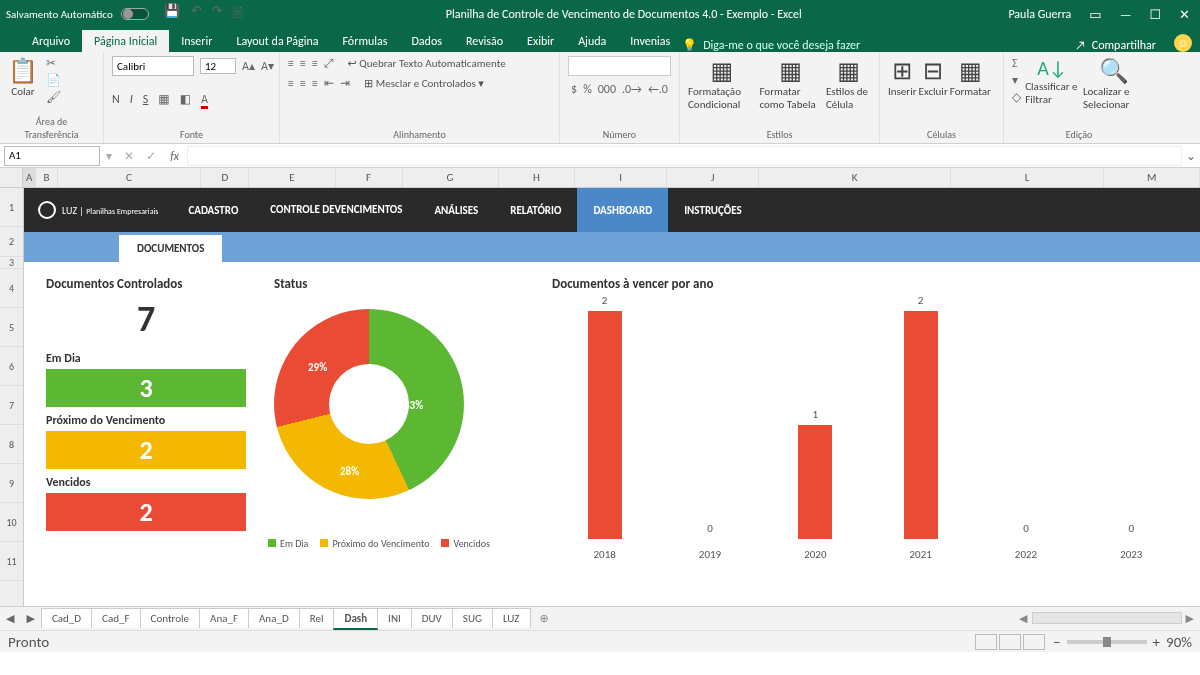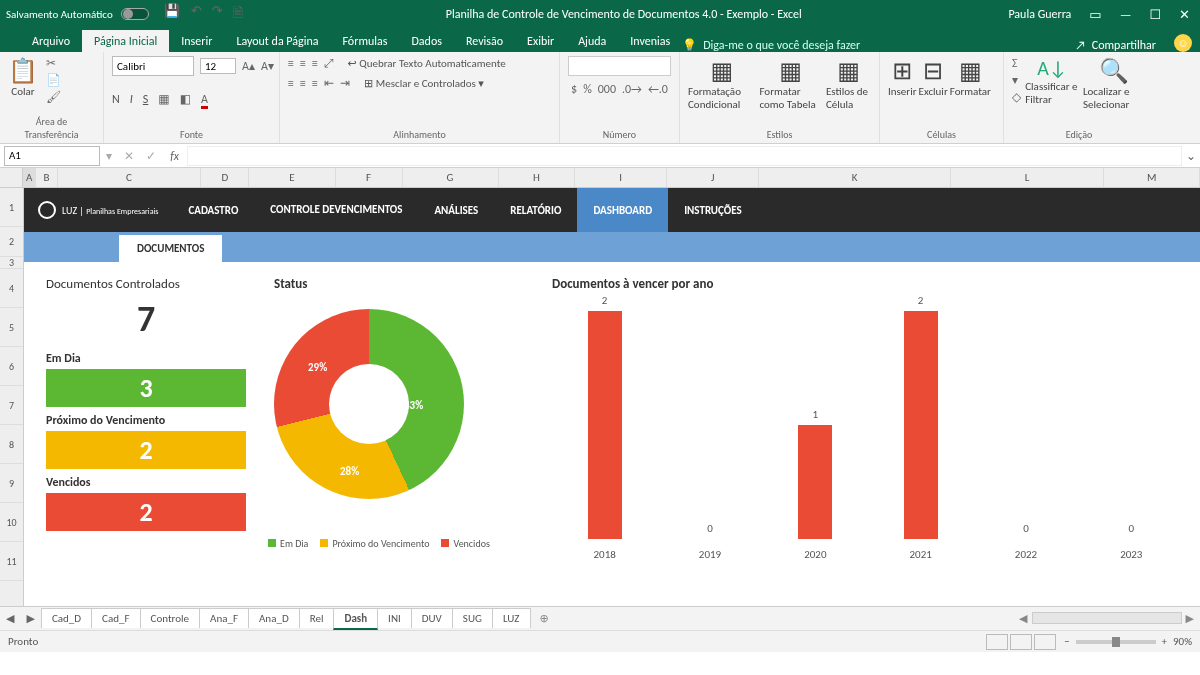--- a/index.html
+++ b/index.html
@@ -63,21 +63,21 @@
   .navbtn { padding: 0 16px; font-size: 11px; font-weight: 600; text-align: center; height: 44px; display: flex; align-items: center; justify-content: center; }
   .navbtn.two { flex-direction: row; line-height: 1.2; }
   .navbtn.active { background: #4a88c7; }
 
   .subbar { position: absolute; left: 0; right: 0; top: 44px; height: 30px; background: #6ea2d6; display: flex; align-items: flex-end; }
   .subtab { background: #fff; color: #333; font-size: 11px; font-weight: 600; padding: 7px 18px; margin-left: 95px; }
 
   .dash { position: absolute; left: 0; right: 0; top: 74px; bottom: 0; background: #fff; padding: 14px 16px 8px 22px; display: flex; gap: 28px; }
 
   .leftcol { width: 200px; }
-  .leftcol h3 { font-size: 13px; font-weight: 400; margin-bottom: 6px; }
+  .leftcol h3 { font-size: 13px; font-weight: 700; margin-bottom: 6px; }
   .bignum { font-size: 36px; font-weight: 900; text-align: center; margin: 4px 0 10px 0; }
   .lbl { font-size: 12px; font-weight: 700; margin: 6px 0 4px 0; }
   .metric { height: 38px; color: #fff; font-size: 26px; font-weight: 900; display: flex; align-items: center; justify-content: center; }
   .green { background: #5cb733; }
   .yellow { background: #f5b800; }
   .red { background: #e94b35; }
 
   .midcol { width: 250px; }
   .midcol h3 { font-size: 13px; font-weight: 700; margin-bottom: 4px; }
   .donut-wrap { position: relative; width: 220px; height: 220px; margin-top: 18px; }
@@ -103,21 +103,21 @@
   
   .sheettabs { height: 24px; border-top: 1px solid #ccc; display: flex; align-items: center; background: #f3f3f3; font-size: 11px; }
   .sheettabs .nav { padding: 0 6px; color: #666; }
   .stab { padding: 3px 10px; border: 1px solid #ccc; border-bottom: none; background: #fff; color: #555; margin-right: -1px; }
   .stab.active { font-weight: 600; border-bottom: 2px solid #0a6848; }
   .stab.new { border: none; background: transparent; color: #888; }
   .hscroll { flex: 1; display: flex; justify-content: flex-end; padding: 0 6px; color: #888; gap: 4px; }
   .hscroll .track { width: 150px; height: 12px; background: #e5e5e5; border: 1px solid #ccc; }
 
   
-  .status { height: 22px; background: #f3f3f3; border-top: 1px solid #ddd; display: flex; align-items: center; font-size: 11px; color: #555; padding: 0 8px; }
+  .status { height: 22px; background: #f3f3f3; border-top: 1px solid #ddd; display: flex; align-items: center; font-size: 15px; color: #555; padding: 0 8px; }
   .status .spacer { flex: 1; }
   .viewbtns { display: flex; gap: 2px; margin-right: 8px; }
   .viewbtns div { width: 22px; height: 16px; border: 1px solid #bbb; }
   .zoom { display: flex; align-items: center; gap: 6px; }
   .zline { width: 80px; height: 4px; background: #ccc; position: relative; }
   .zline::after { content: ""; position: absolute; left: 36px; top: -3px; width: 8px; height: 10px; background: #888; }
 </style>
 </head>
 <body>
 

